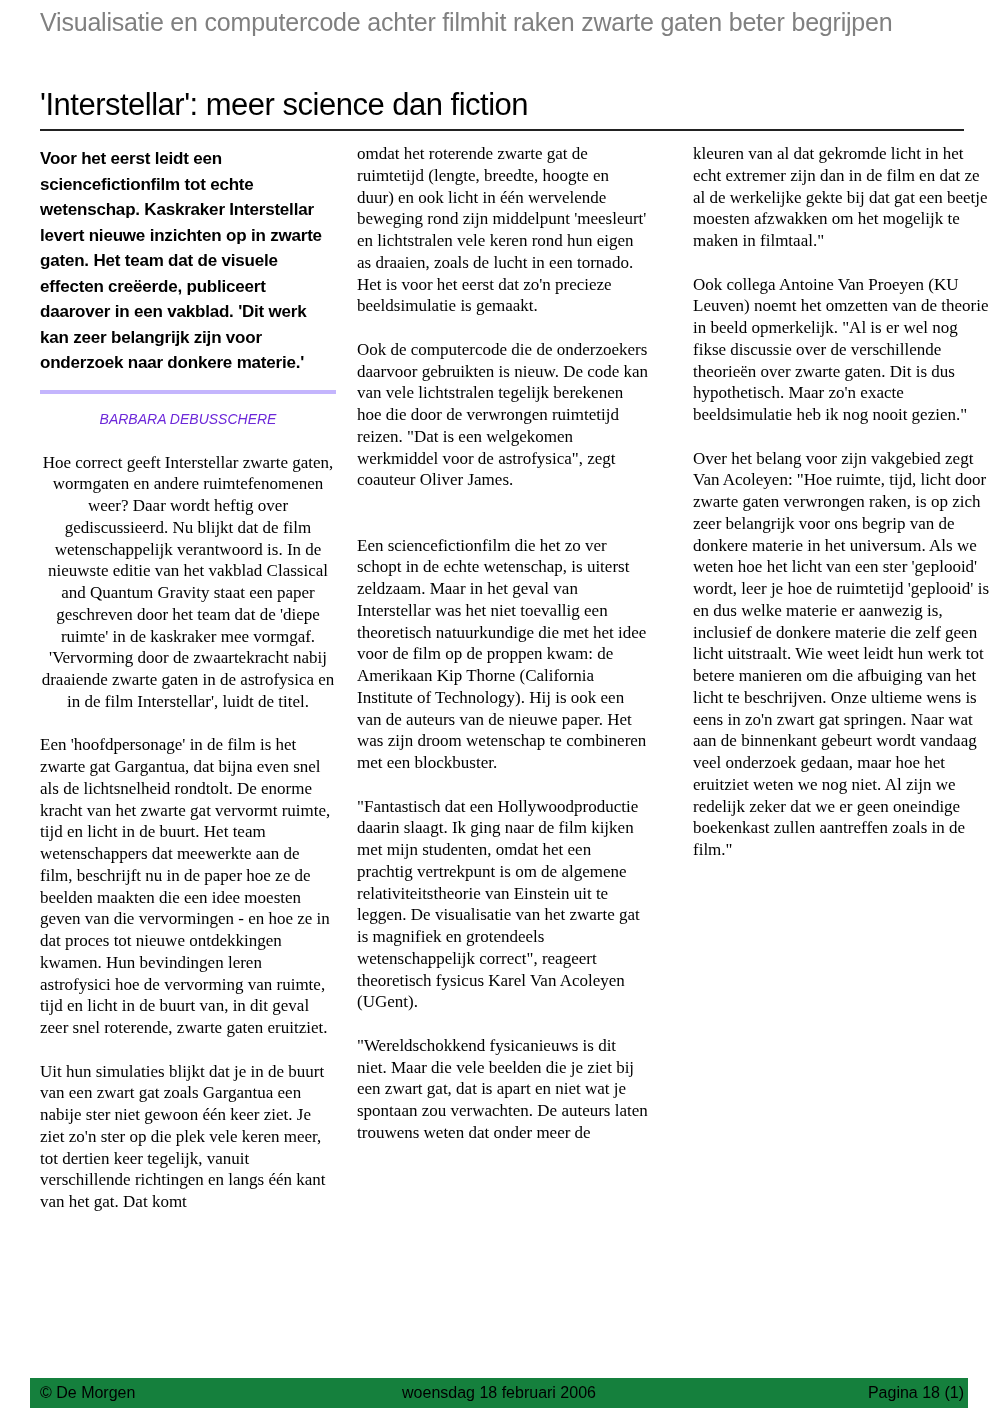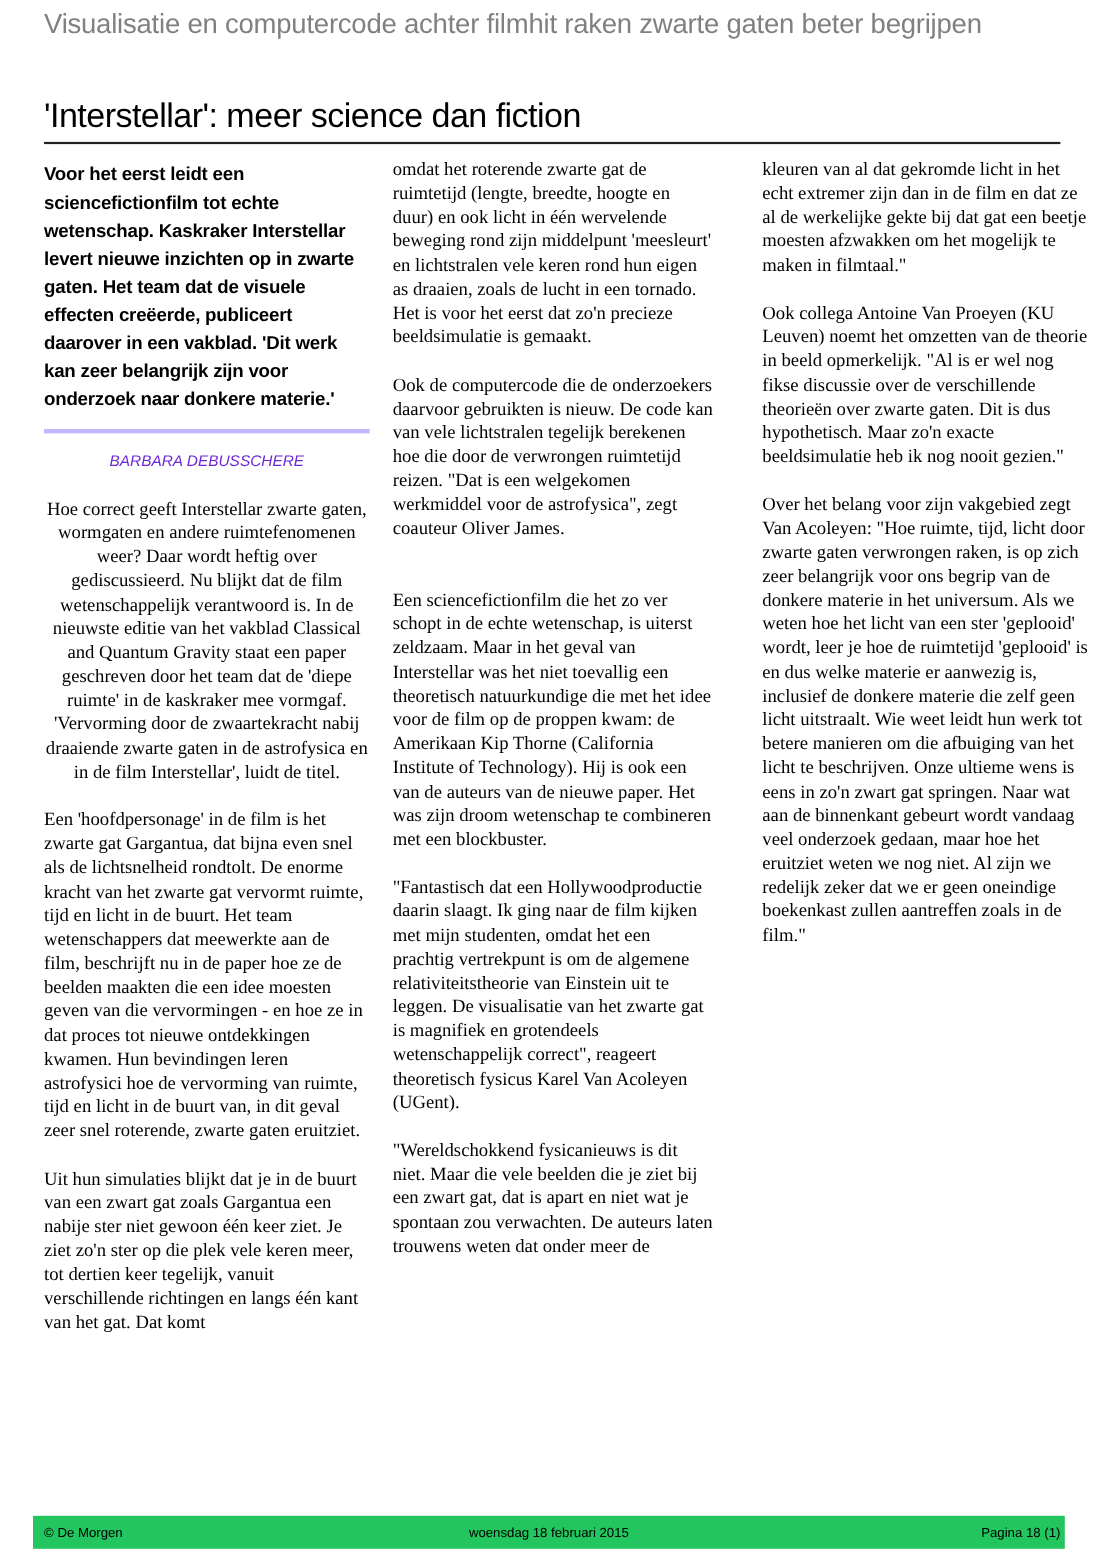--- a/index.html
+++ b/index.html
@@ -83,22 +83,22 @@
       font-weight: bold;
       font-size: 17px;
       line-height: 21.75px;
     }
     .footer {
       position: absolute;
       left: 30px;
       top: 1378px;
       width: 938px;
       height: 30px;
-      background: #22c55e;
-      font-size: 12px;
+      background: #15803d;
+      font-size: 16px;
       line-height: 30px;
       color: #000;
     }
     .footer-left { position: absolute; left: 10px; top: 0; }
     .footer-center { position: absolute; left: 0; right: 0; top: 0; text-align: center; }
     .footer-right { position: absolute; right: 4px; top: 0; }
   </style>
 </head>
 <body>
 
@@ -133,15 +133,15 @@
 <div class="col col3">
   <p>kleuren van al dat gekromde licht in het echt extremer zijn dan in de film en dat ze al de werkelijke gekte bij dat gat een beetje moesten afzwakken om het mogelijk te maken in filmtaal."</p>
   <div class="gap"></div>
   <p>Ook collega Antoine Van Proeyen (KU Leuven) noemt het omzetten van de theorie in beeld opmerkelijk. "Al is er wel nog fikse discussie over de verschillende theorieën over zwarte gaten. Dit is dus hypothetisch. Maar zo'n exacte beeldsimulatie heb ik nog nooit gezien."</p>
   <div class="gap"></div>
   <p>Over het belang voor zijn vakgebied zegt Van Acoleyen: "Hoe ruimte, tijd, licht door zwarte gaten verwrongen raken, is op zich zeer belangrijk voor ons begrip van de donkere materie in het universum. Als we weten hoe het licht van een ster 'geplooid' wordt, leer je hoe de ruimtetijd 'geplooid' is en dus welke materie er aanwezig is, inclusief de donkere materie die zelf geen licht uitstraalt. Wie weet leidt hun werk tot betere manieren om die afbuiging van het licht te beschrijven. Onze ultieme wens is eens in zo'n zwart gat springen. Naar wat aan de binnenkant gebeurt wordt vandaag veel onderzoek gedaan, maar hoe het eruitziet weten we nog niet. Al zijn we redelijk zeker dat we er geen oneindige boekenkast zullen aantreffen zoals in de film."</p>
 </div>
 
 <div class="footer">
   <span class="footer-left">© De Morgen</span>
-  <span class="footer-center">woensdag 18 februari 2015</span>
+  <span class="footer-center">woensdag 18 februari 2006</span>
   <span class="footer-right">Pagina 18 (1)</span>
 </div>
 
 </body></html>

